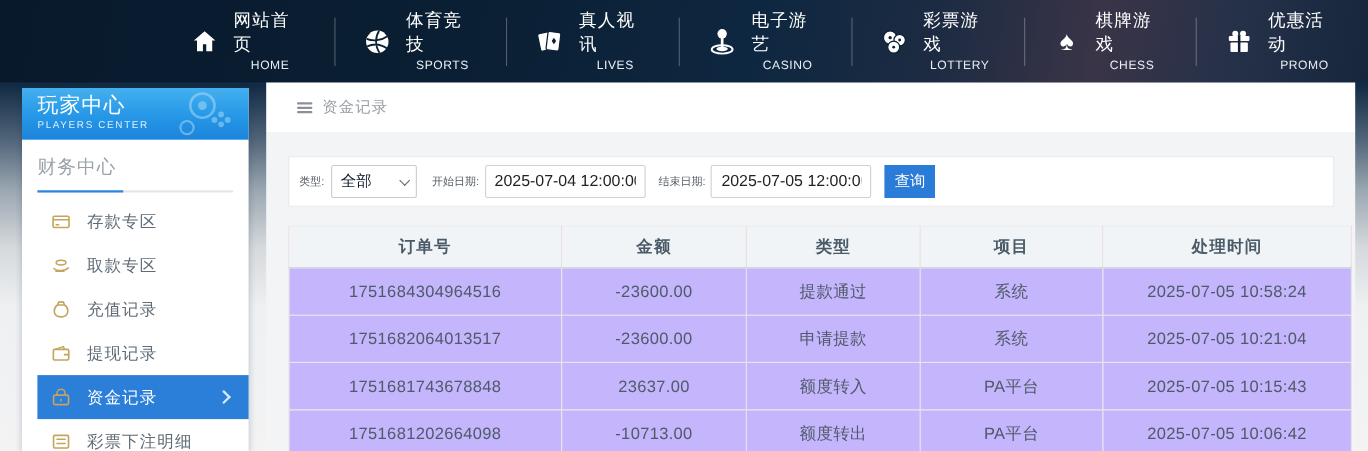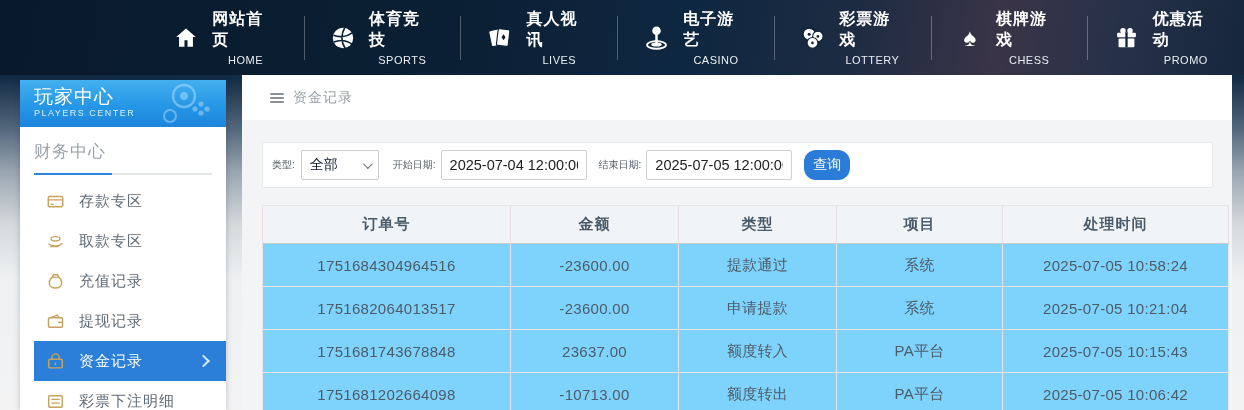--- a/index.html
+++ b/index.html
@@ -12,21 +12,21 @@
   .topnav{
     position:absolute;left:0;top:0;width:1244px;height:75px;
     background:linear-gradient(100deg,#08192b 0%,#0b2035 38%,#0e2740 55%,#1c2b42 68%,#3a3447 80%,#253149 90%,#16263c 100%);
     display:flex;align-items:center;padding-left:148px;box-sizing:border-box;
   }
   .nav-item{display:flex;align-items:center;gap:13px;padding:0 25px;cursor:pointer;}
   .nav-icon{width:27px;height:27px;display:flex;align-items:center;justify-content:center;}
   .nav-icon svg{display:block;}
   .nav-glyph{font-size:24px;color:#fff;line-height:1;}
   .nav-text{display:flex;flex-direction:column;align-items:center;}
-  .nav-zh{color:#ffffff;font-size:16px;font-weight:700;letter-spacing:1px;}
+  .nav-zh{color:#ffffff;font-size:16px;font-weight:400;letter-spacing:1px;}
   .nav-en{color:#e9eef3;font-size:11px;margin-top:3px;letter-spacing:.5px;}
   .nav-sep{width:1px;height:44px;background:rgba(255,255,255,.28);}
   
   .sidebar{
     position:absolute;left:20px;top:80px;width:206px;height:330px;
     background:#ffffff;box-shadow:0 1px 6px rgba(20,40,70,.25);
   }
   .sb-header{
     position:relative;height:47px;overflow:hidden;
     background:linear-gradient(180deg,#44b0ef 0%,#2697e6 55%,#1b84dc 100%);
@@ -73,33 +73,33 @@
   }
   .f-select-value{font-size:14px;color:#0f172a;}
   .f-caret{width:6px;height:6px;border-right:1.5px solid #666;border-bottom:1.5px solid #666;transform:rotate(45deg) translateY(-2px);}
   .f-input{
     width:146px;height:30px;border:1px solid #ccd1d6;border-radius:2px;margin-left:5px;
     font-size:14.5px;color:#222;padding:0 8px;box-sizing:border-box;
     font-family:"Liberation Sans","DejaVu Sans",sans-serif;
   }
   .ml14{margin-left:14px;} .ml12{margin-left:12px;}
   .f-btn{
-    margin-left:12px;width:46px;height:30px;border:none;border-radius:12px;
+    margin-left:12px;width:46px;height:30px;border:none;border-radius:0;
     background:#2b7cd9;color:#fff;font-size:14px;cursor:pointer;
     font-family:"Liberation Sans","DejaVu Sans",sans-serif;
   }
   
   .data-table{width:951px;margin-top:17px;border-collapse:collapse;background:#fff;table-layout:fixed;}
   .data-table th{
     height:35px;background:#f1f4f6;color:#4a5a68;font-size:15px;font-weight:700;letter-spacing:1px;
     border:1px solid #e9dfe3;border-top:1px solid #e4e6e8;border-bottom:1px solid #c9cdd1;text-align:center;
   }
   .data-table td{
     height:40px;font-size:15px;color:#4e5b68;text-align:center;letter-spacing:.3px;
-    border:1px solid #ece4e7;background:#7dd3fc;
+    border:1px solid #ece4e7;background:#c4b5fd;
   }
   .col-order{width:245px;} .col-amount{width:165px;} .col-type{width:155px;}
   .col-project{width:163px;} .col-time{width:223px;}
 </style>
 </head>
 <body>
 
 <header class="topnav">
 
   <div class="nav-item">

